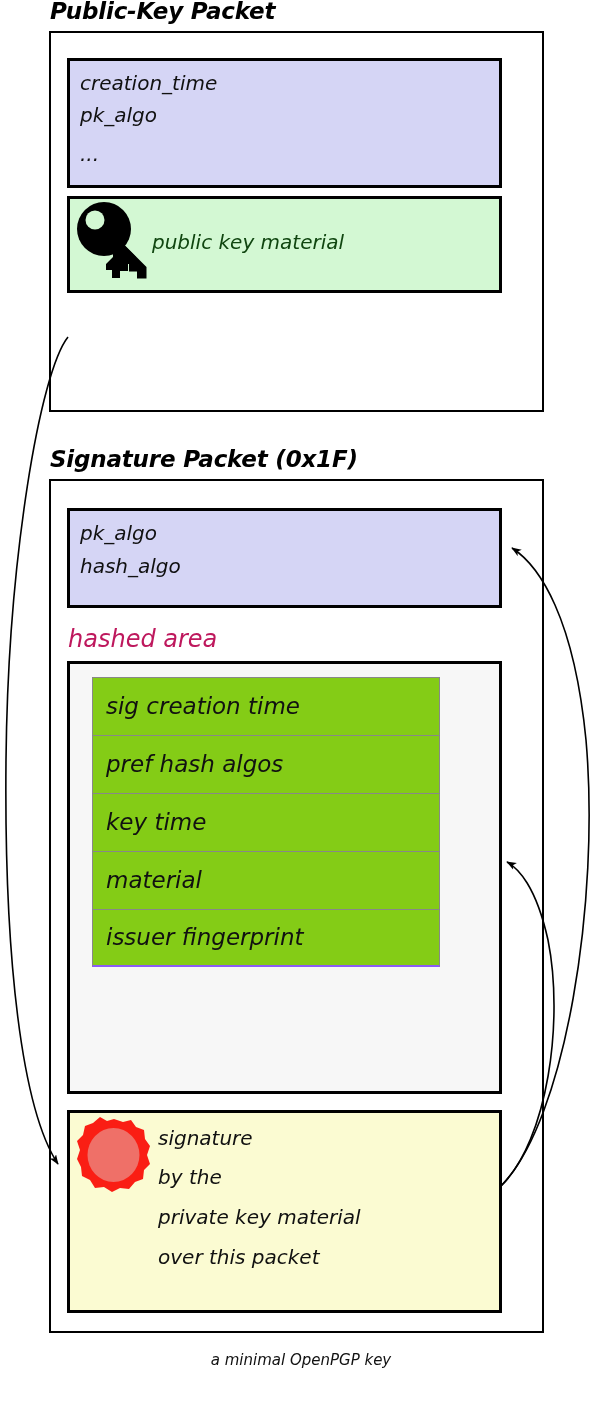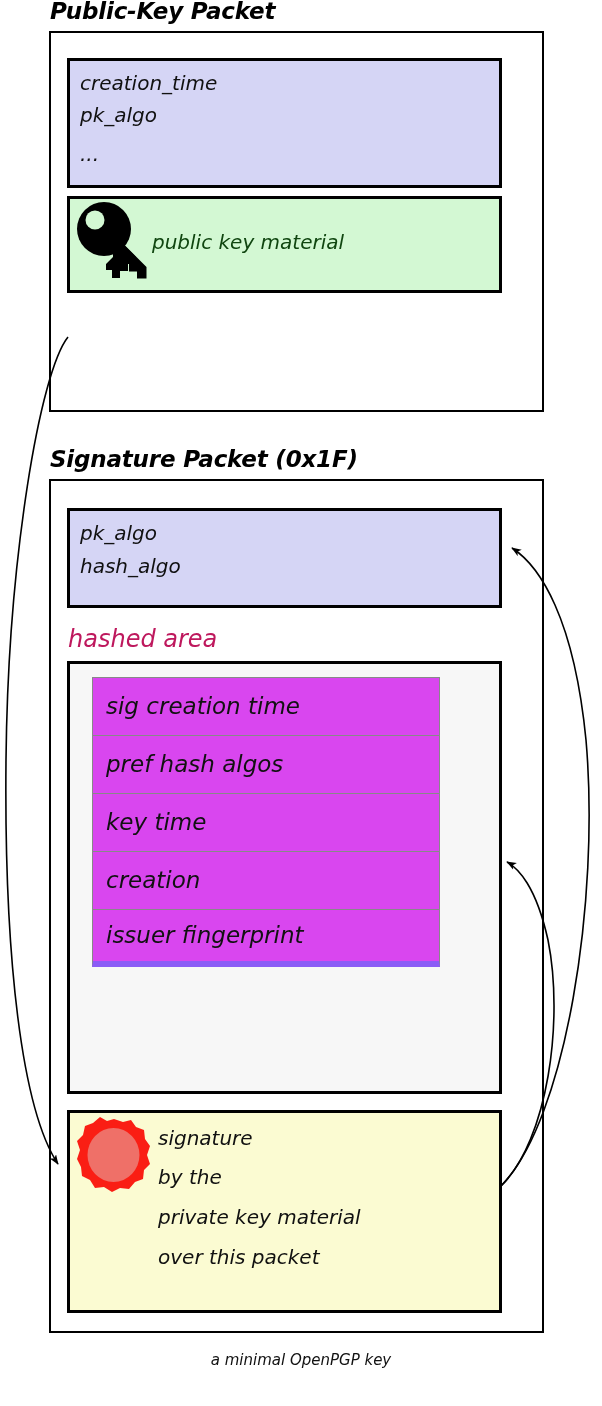--- a/index.html
+++ b/index.html
@@ -35,25 +35,25 @@
   .area-label{
     position:absolute;font-size:24px;line-height:28px;white-space:nowrap;color:#be185d;
   }
 
   .area-box{
     position:absolute;box-sizing:border-box;border:3px solid #000;background:#f7f7f7;
   }
 
   .sub-list{position:absolute;box-sizing:border-box;}
   .sub-row{
-    box-sizing:border-box;background:#d946ef;
+    box-sizing:border-box;background:#84cc16;
     border:1px solid #888;border-bottom:none;
     height:58px;position:relative;
   }
-  .sub-row:last-child{border-bottom:6px solid #8b5cf6;padding-left:11px;}
+  .sub-row:last-child{border-bottom:2px solid #8b5cf6;padding-left:11px;}
   .sub-row span{
     position:absolute;left:13px;top:50%;transform:translateY(-52%);
     font-size:23px;line-height:27px;white-space:nowrap;color:#111;
   }
 
   .caption{
     position:absolute;font-size:15px;line-height:23px;white-space:nowrap;
     color:#111;text-align:center;
   }
 
@@ -105,21 +105,21 @@
     <div class="sub-row">
       <span>sig creation time</span>
     </div>
     <div class="sub-row">
       <span>pref hash algos</span>
     </div>
     <div class="sub-row">
       <span>key time</span>
     </div>
     <div class="sub-row">
-      <span>creation</span>
+      <span>material</span>
     </div>
     <div class="sub-row">
       <span>issuer fingerprint</span>
     </div>
   </div>
 
   <div class="field-box field-yellow" style="left:67px;top:1110px;width:435px;height:203px;"></div>
 
   <svg class="icon" style="left:76px;top:1116px;" width="76" height="78" viewBox="0 0 76 78">
     <path d="M38 3

